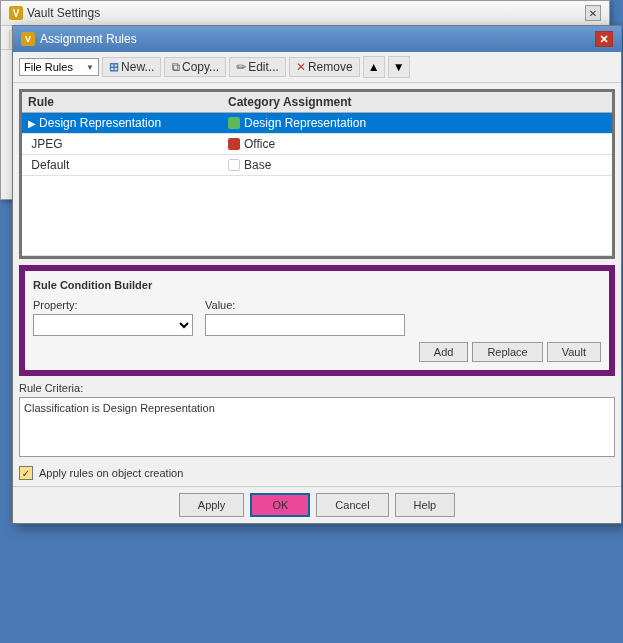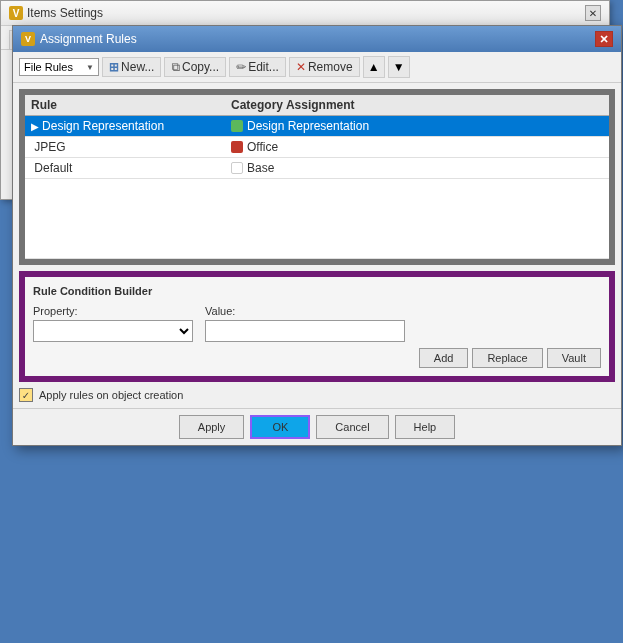--- a/index.html
+++ b/index.html
@@ -184,21 +184,21 @@
       border: 1px solid #ccc;
       width: 22px; height: 22px;
       cursor: pointer;
       display: flex; align-items: center; justify-content: center;
       font-size: 11px;
     }
 
     
     .rules-table-wrapper {
       margin: 6px;
-      border: 6px solid #737373;
+      border: 3px solid #737373;
       background: white;
     }
     .rules-table {
       width: 100%;
       border-collapse: collapse;
     }
     .rules-table th {
       background: #e8e8e8;
       border-bottom: 1px solid #aaa;
       padding: 3px 6px;
@@ -335,32 +335,32 @@
     .footer-btn {
       padding: 4px 18px;
       border: 1px solid #999;
       background: #e8e8e8;
       cursor: pointer;
       font-size: 11px;
       color: #333;
       min-width: 60px;
     }
     .footer-btn.primary {
-      border: 2px solid #8b5cf6;
-      background: #0ea5e9;
+      border: 2px solid #0369a1;
+      background: #ec4899;
     }
   </style>
 </head>
 <body>
 
 <div class="vault-settings-bg">
   <div class="vault-title-bar">
     <div class="vault-title-text">
       <div class="vault-icon-v">V</div>
-      <span>Items Settings</span>
+      <span>Vault Settings</span>
     </div>
     <div class="vault-close-btn">✕</div>
   </div>
   <div class="vault-tabs">
     <div class="vault-tab">Files</div>
     <div class="vault-tab">Visualization</div>
     <div class="vault-tab active">Behaviors</div>
     <div class="vault-tab">Items</div>
     <div class="vault-tab">Change Orders</div>
     <div class="vault-tab">Collaborate</div>
@@ -491,20 +491,24 @@
         <input type="text" class="value-input" value="" style="">
       </div>
     </div>
     <div class="condition-buttons">
       <button class="cond-btn">Add</button>
       <button class="cond-btn">Replace</button>
       <button class="cond-btn">Vault</button>
     </div>
   </div>
 
+  <div class="rule-criteria-section">
+    <div class="criteria-label">Rule Criteria:</div>
+    <textarea class="criteria-textarea" readonly="" style="">Classification is Design Representation</textarea>
+  </div>
 
   <div class="bottom-options">
     <div class="checkbox-styled">✓</div>
     <span class="bottom-options-label">Apply rules on object creation</span>
   </div>
 
   <div class="dialog-footer">
     <button class="footer-btn">Apply</button>
     <button class="footer-btn primary">OK</button>
     <button class="footer-btn">Cancel</button>

